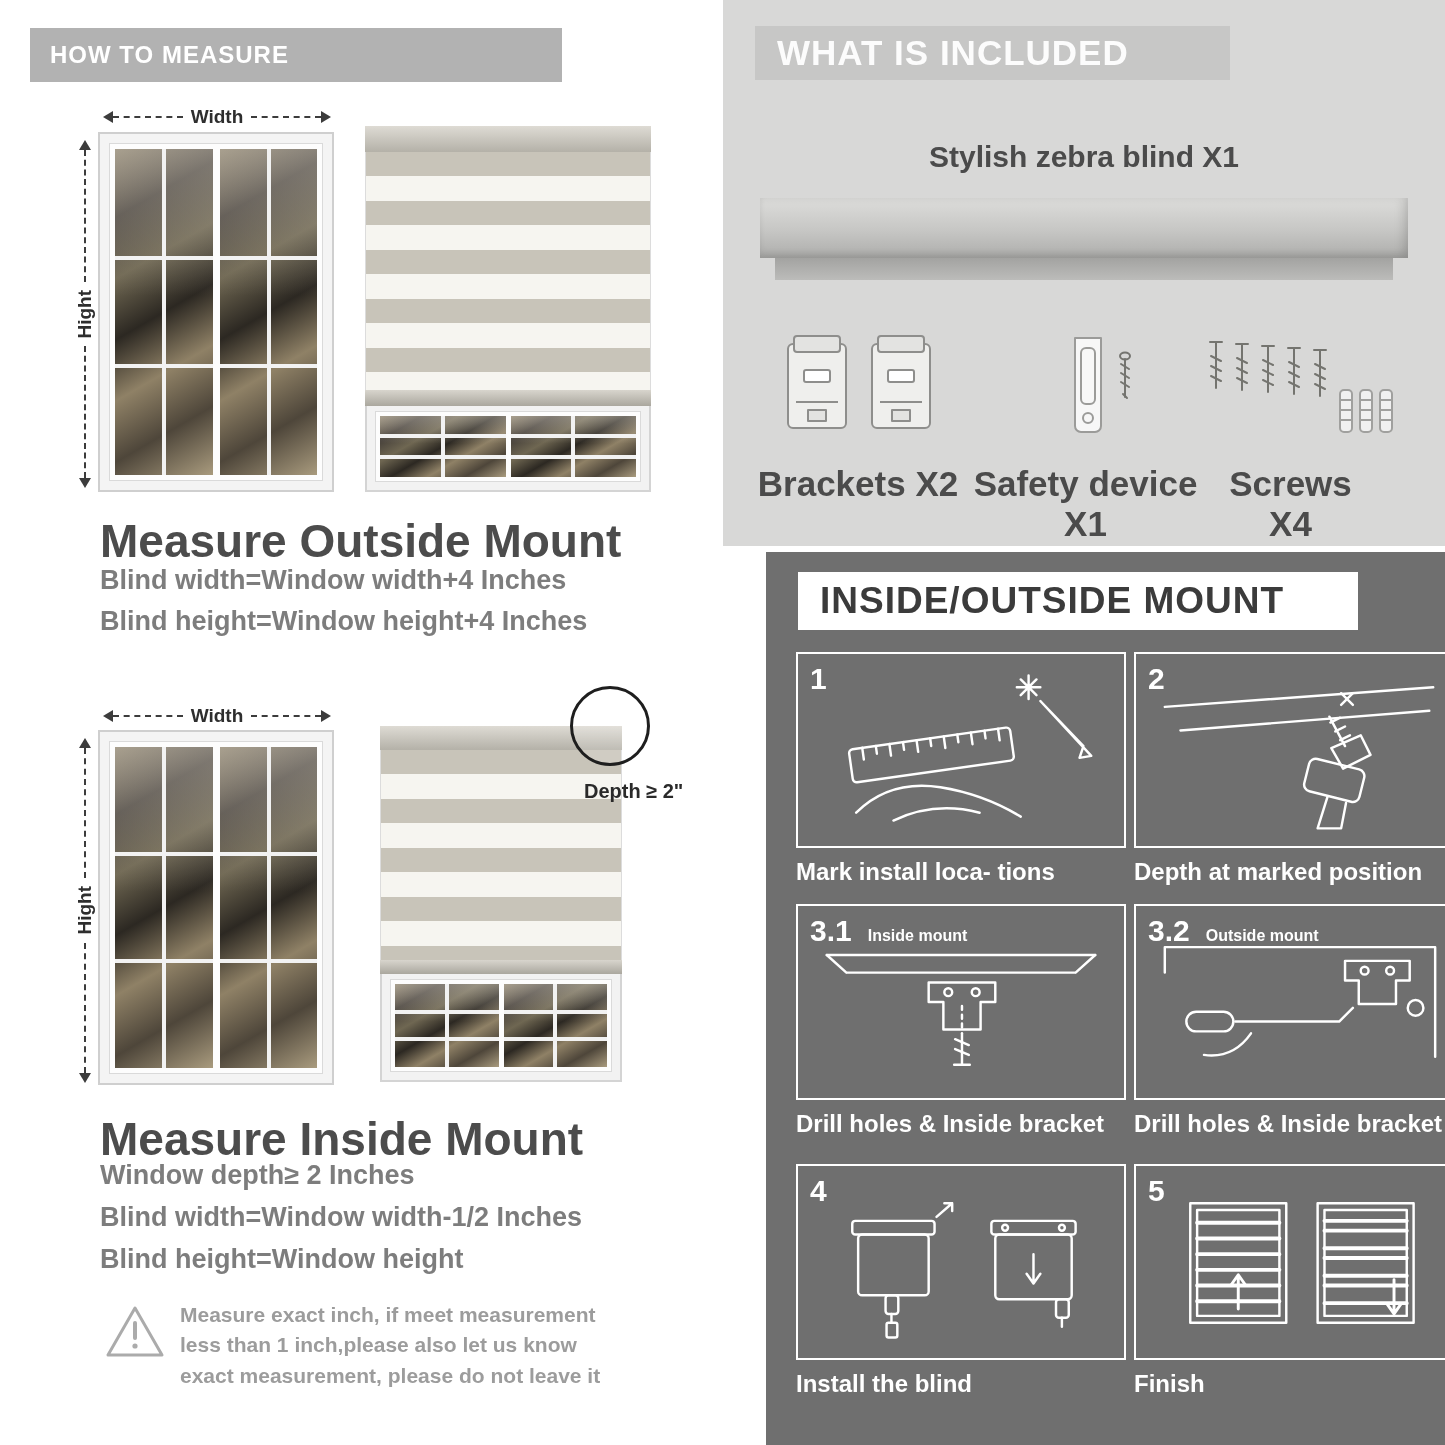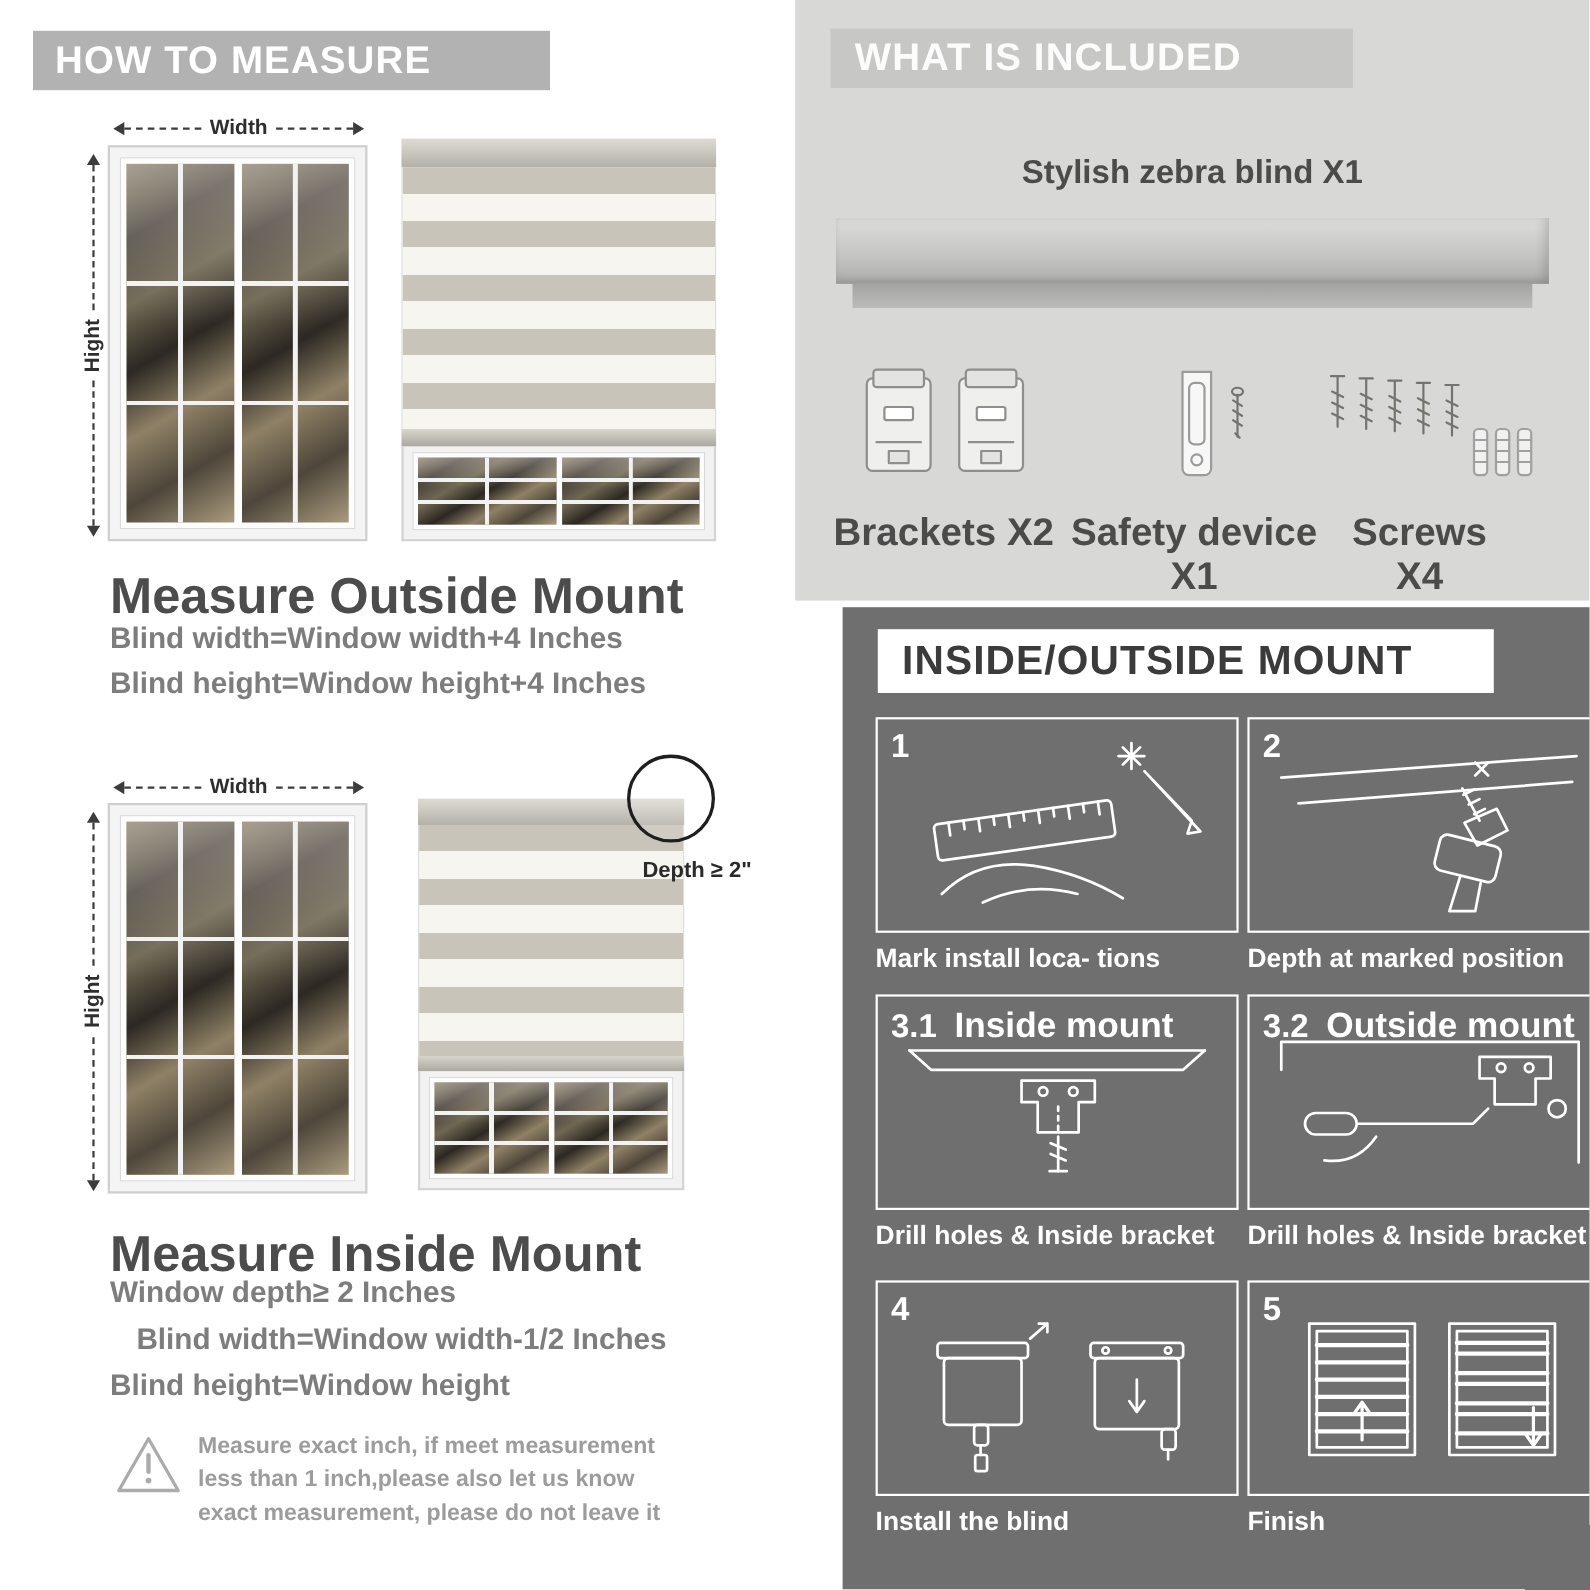--- a/index.html
+++ b/index.html
@@ -5,22 +5,22 @@
   * { box-sizing: border-box; }
   html,body { margin:0; padding:0; }
   body {
     width:1445px; height:1445px; position:relative; background:#ffffff;
     font-family:"Liberation Sans","DejaVu Sans",sans-serif; overflow:hidden;
   }
   .abs { position:absolute; }
 
   
   .left-header {
-    position:absolute; left:30px; top:28px; width:470px; height:54px;
-    background:#b2b2b2; color:#fff; font-size:35px; font-weight:bold;
+    position:absolute; left:30px; top:28px; width:532px; height:54px;
+    background:#b2b2b2; color:#fff; font-size:24px; font-weight:bold;
     line-height:54px; padding-left:20px; letter-spacing:1px;
   }
   .h1 { position:absolute; font-size:46px; font-weight:bold; color:#4c4c4c; }
   .body-line { position:absolute; font-size:27px; font-weight:bold; color:#7d7d7d; }
 
   
   .window {
     position:absolute; background:#f4f4f4; border:2px solid #cfcfcf; padding:9px;
   }
   .window-inner {
@@ -112,21 +112,21 @@
     background:#ffffff; color:#3b3b3b; font-size:37px; font-weight:bold;
     line-height:58px; padding-left:22px; letter-spacing:1px;
   }
   .step { position:absolute; width:330px; }
   .panel { position:relative; width:330px; height:196px; border:2px solid #ffffff; }
   .step-art { position:absolute; inset:0; width:100%; height:100%; }
   .panel-top {
     position:absolute; top:8px; left:12px; display:flex; gap:16px; align-items:baseline;
   }
   .num    { font-size:30px; font-weight:bold; color:#fff; }
-  .stitle { font-size:32px; font-weight:bold; color:#fff; }
+  .stitle { font-size:16px; font-weight:bold; color:#fff; }
   .caption { margin-top:10px; color:#fff; font-size:24px; font-weight:bold; }
 </style>
 </head>
 <body>
 
 <div>
 
   <div class="left-header">HOW TO MEASURE</div>
 
   <div class="harrow" style="left:103px;top:108px;width:228px;">
@@ -194,21 +194,21 @@
         <div class="sash"></div>
         <div class="sash"></div>
       </div>
     </div>
   </div>
   <div class="callout" style="left:570px;top:686px;"></div>
   <div class="depth-label" style="left:584px;top:780px;">Depth ≥ 2"</div>
 
   <div class="h1" style="left:100px;top:1112px;">Measure Inside Mount</div>
   <div class="body-line" style="left:100px;top:1160px;">Window depth≥ 2 Inches</div>
-  <div class="body-line" style="left:100px;top:1202px;margin-left:24px;">Blind width=Window width-1/2 Inches</div>
+  <div class="body-line" style="left:100px;top:1202px;">Blind width=Window width-1/2 Inches</div>
   <div class="body-line" style="left:100px;top:1244px;">Blind height=Window height</div>
 
   <svg class="abs" style="left:103px;top:1302px;" width="64" height="60" viewBox="0 0 64 60">
     <path d="M32 6 L59 53 H5 Z" fill="none" stroke="#ababab" stroke-width="3" stroke-linejoin="round"></path>
     <path d="M32 21 v15" stroke="#ababab" stroke-width="4" stroke-linecap="round"></path>
     <circle cx="32" cy="44" r="2.6" fill="#ababab"></circle>
   </svg>
   <div class="note-text">Measure exact inch, if meet measurement less than 1 inch,please also let us know exact measurement, please do not leave it</div>
 
   <section class="included">

